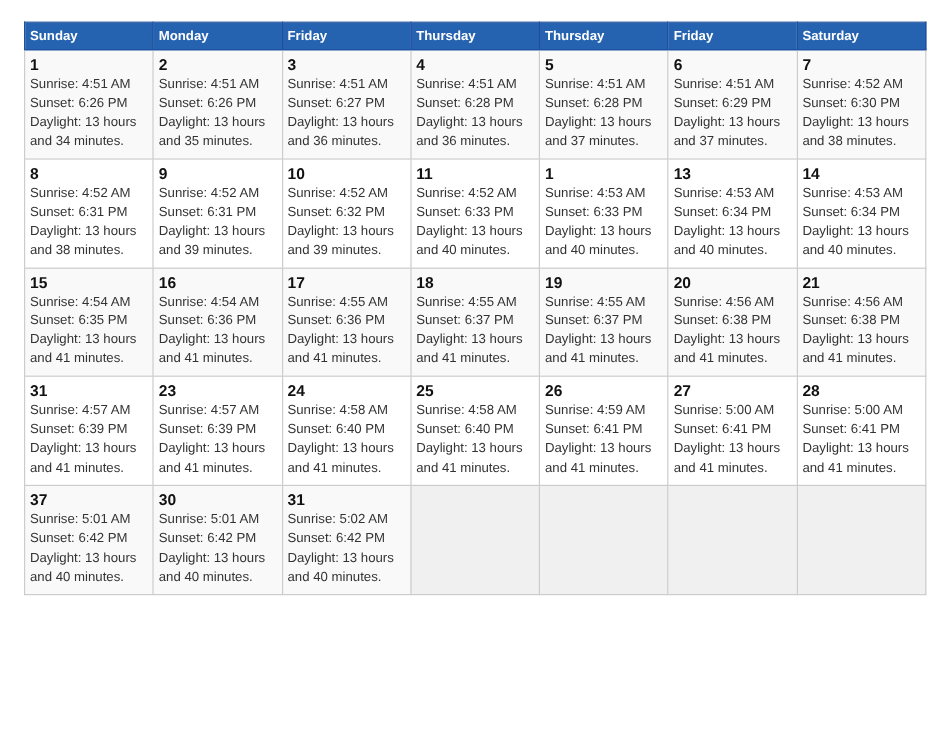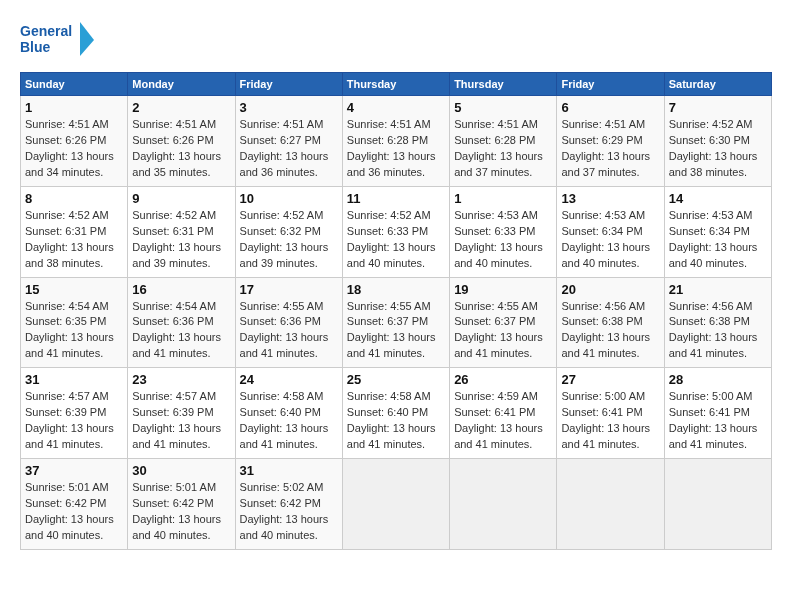--- a/index.html
+++ b/index.html
@@ -77,33 +77,20 @@
       line-height: 1.45;
     }
     .empty-cell {
       background: #f0f0f0 !important;
     }
   </style>
 </head>
 <body>
 
 <div class="page">
-  <div class="header">
-    <div class="logo">
-  <svg width="80" height="44" viewBox="0 0 80 44">
-    <text x="0" y="18" font-size="14" font-weight="bold" font-family="Arial" fill="#1a5ca8">General</text>
-    <text x="0" y="34" font-size="14" font-weight="bold" font-family="Arial" fill="#1a5ca8">Blue</text>
-    <polygon points="60,4 74,22 60,38" fill="#2a9fd6"></polygon>
-  </svg>
-      </div>
-    <div class="title-area">
-      <div class="month-title"></div>
-      <div class="location"></div>
-    </div>
-  </div>
 
   <table>
     <thead>
       <tr>
       <th>Sunday</th>
           <th>Monday</th>
           <th>Friday</th>
           <th>Thursday</th>
           <th>Thursday</th>
           <th>Friday</th>

